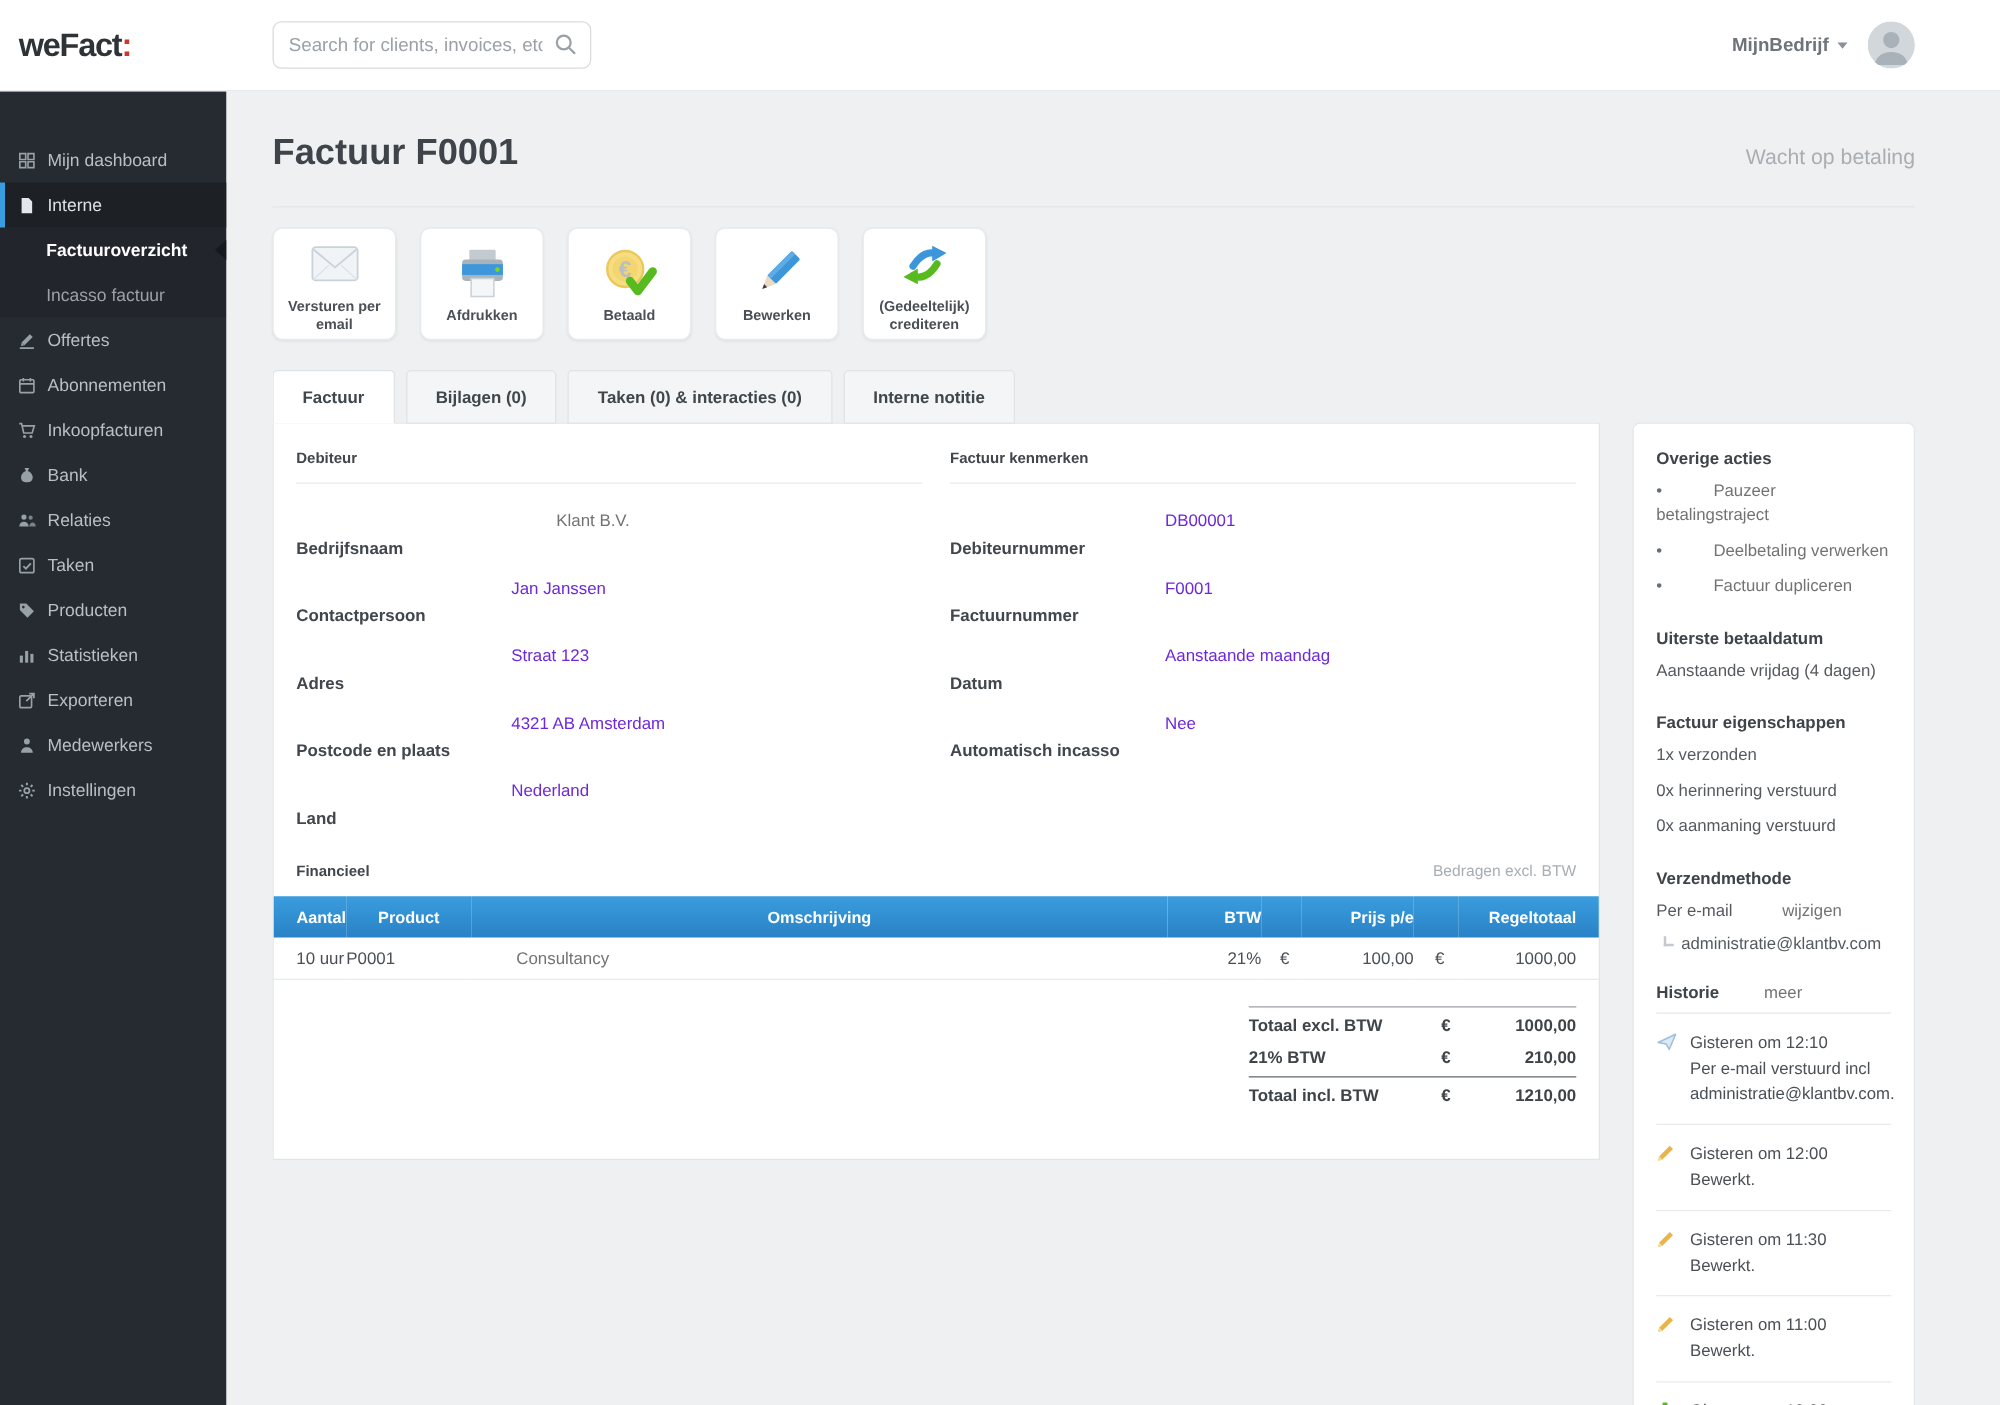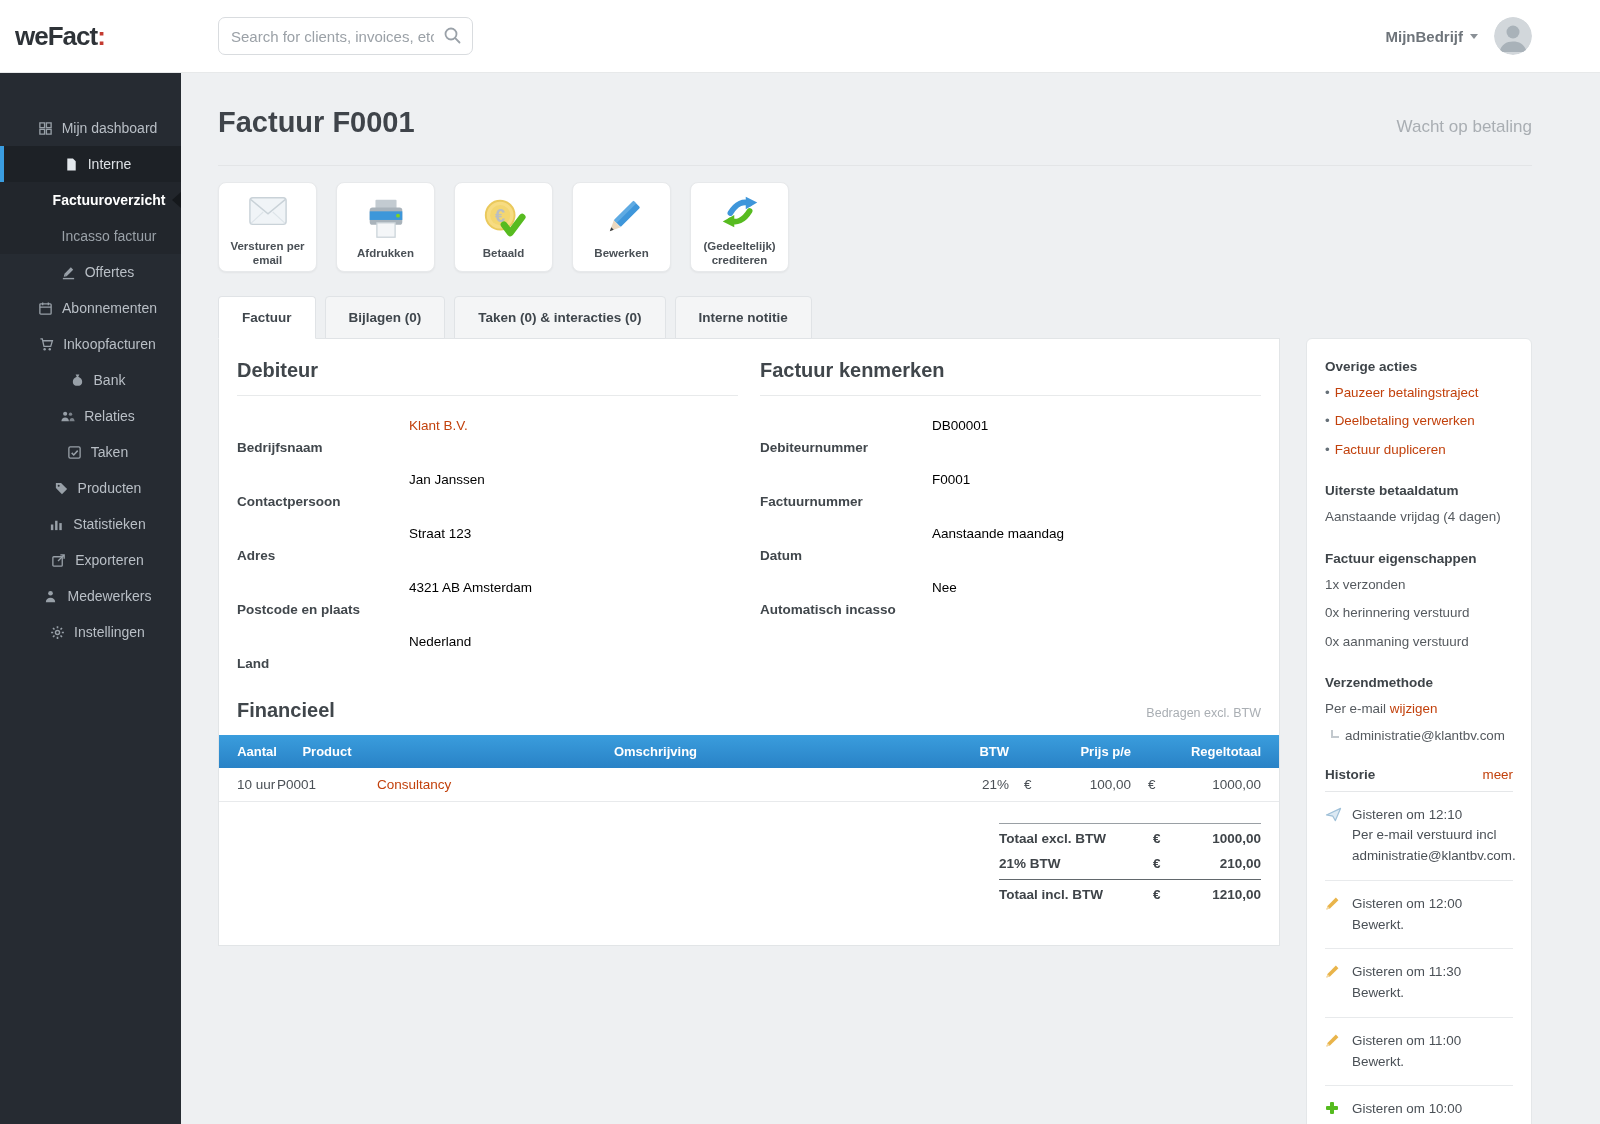--- a/index.html
+++ b/index.html
@@ -19,21 +19,21 @@
   .account-name { font-weight:bold; color:#6e747a; font-size:15px; }
   .caret-down { display:inline-block; margin-left:7px; border:4px solid transparent; border-top:5px solid #8a9096; transform:translateY(2px); }
   .avatar { width:38px; height:38px; border-radius:50%; overflow:hidden; margin-left:16px; flex:none; }
 
   
   .app-body { display:flex; height:1051px; }
   .sidebar { width:181px; background:#262b32; flex:none; padding-top:37px; }
   .main { flex:1; padding:0 68px 0 37px; overflow:hidden; }
 
   
-  .nav-item { position:relative; height:36px; display:flex; align-items:center; padding-left:14px; font-size:14px; color:#b9bfc6; cursor:pointer;justify-content:center; }
+  .nav-item { position:relative; height:36px; display:flex; align-items:center; padding-left:14px; font-size:14px; color:#b9bfc6; cursor:pointer; }
   .nav-icon { width:24px; flex:none; display:flex; align-items:center; }
   .nav-icon svg { display:block; }
   .nav-item.active { background:#1d2126; border-left:4px solid #3a9de0; padding-left:10px; color:#dde1e5; }
   .nav-sub { background:rgba(0,0,0,0.10); }
   .nav-item.sub { padding-left:37px; color:#9aa1a8; }
   .nav-item.sub.current { color:#ffffff; font-weight:bold; }
   .nav-item.sub.current::after { content:""; position:absolute; right:0; top:50%; margin-top:-8px; border:8px solid transparent; border-right:9px solid #15181c; }
 
   
   .page-header { padding-top:35px; padding-bottom:28px; border-bottom:1px solid #e3e5e7; display:flex; align-items:baseline; }
@@ -51,26 +51,26 @@
   .tab { height:43px; line-height:41px; padding:0 23px; margin-right:9px; background:#f4f5f6; border:1px solid #e0e3e6; border-radius:4px 4px 0 0; font-size:13.5px; font-weight:bold; color:#3f464c; cursor:pointer; white-space:nowrap; }
   .tab.active { background:#fff; border-bottom-color:#fff; }
 
   
   .content-row { display:flex; align-items:flex-start; }
   .panel { flex:1; background:#fff; border:1px solid #e2e5e7; padding-bottom:38px; min-width:0; }
   .panel-inner { padding:20px 18px 0; }
 
   .info-cols { display:flex; gap:22px; }
   .info-col { flex:1; min-width:0; }
-  .sec-heading { font-size:20px; font-weight:bold; color:#40464b; padding-bottom:13px; border-bottom:1px solid #e8eaeb; }
+  .sec-heading { font-size:12px; font-weight:bold; color:#40464b; padding-bottom:13px; border-bottom:1px solid #e8eaeb; }
   .fields { padding-top:19px; }
   .field-row { display:flex; margin-bottom:9px; font-size:13.5px; line-height:1.7; }
   .field-label { width:172px; flex:none; font-weight:bold; color:#41474c;margin-top:22px; }
-  .field-value { color:#000000; }
-  a.link, .link { color:#c2410c; text-decoration:none; cursor:pointer; }
+  .field-value { color:#6d28d9; }
+  a.link, .link { color:#737373; text-decoration:none; cursor:pointer;margin-left:36px; }
 
   
   .toggle-row { display:flex; justify-content:center; margin:27px 0 12px; }
   .pill { display:inline-flex; background:#fdfdfe; border:1px solid #e2e5e8; border-radius:12px; box-shadow:0 1px 2px rgba(0,0,0,.05); overflow:hidden; }
   .pill-seg { height:23px; line-height:23px; font-size:12.5px; padding:0 26px; color:#8d9399; cursor:pointer; white-space:nowrap; }
   .pill-seg.on { background:#41a3e6; color:#fff; font-weight:bold; border-radius:12px; }
 
   
   .fin-head-row { display:flex; align-items:baseline; padding:0 18px; margin:14px 0 13px; }
   .fin-note { margin-left:auto; font-size:12.5px; color:#a9aeb3; }

